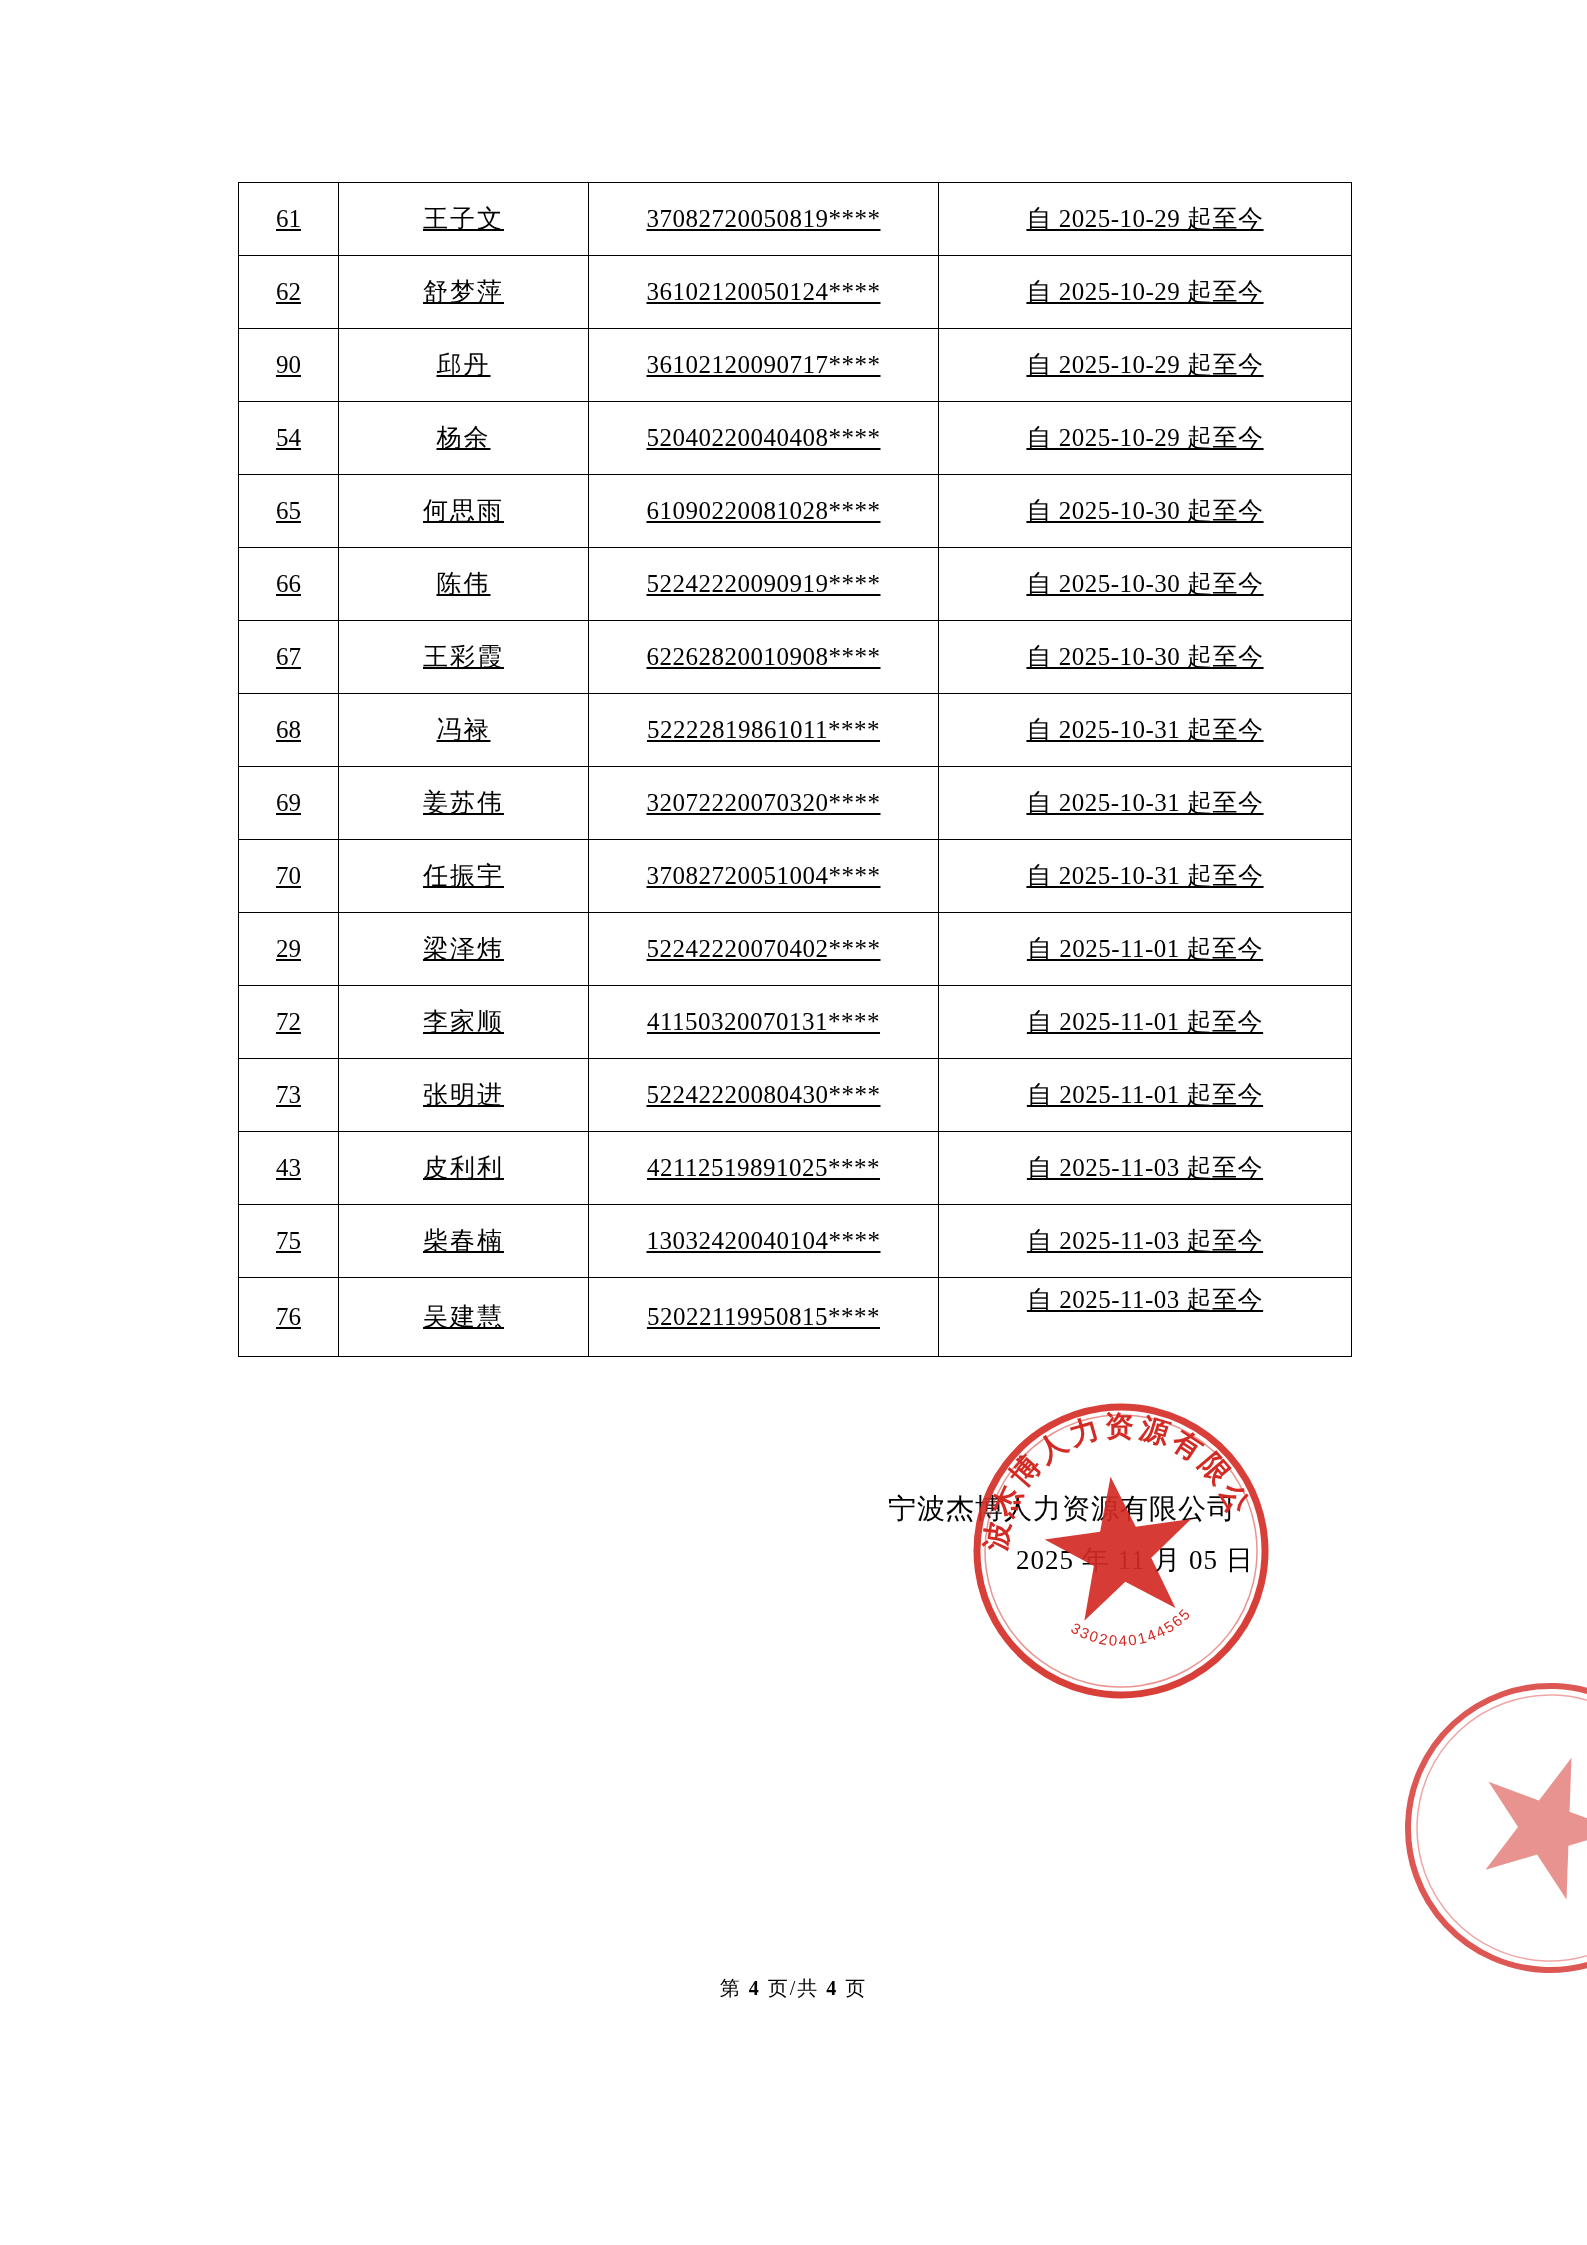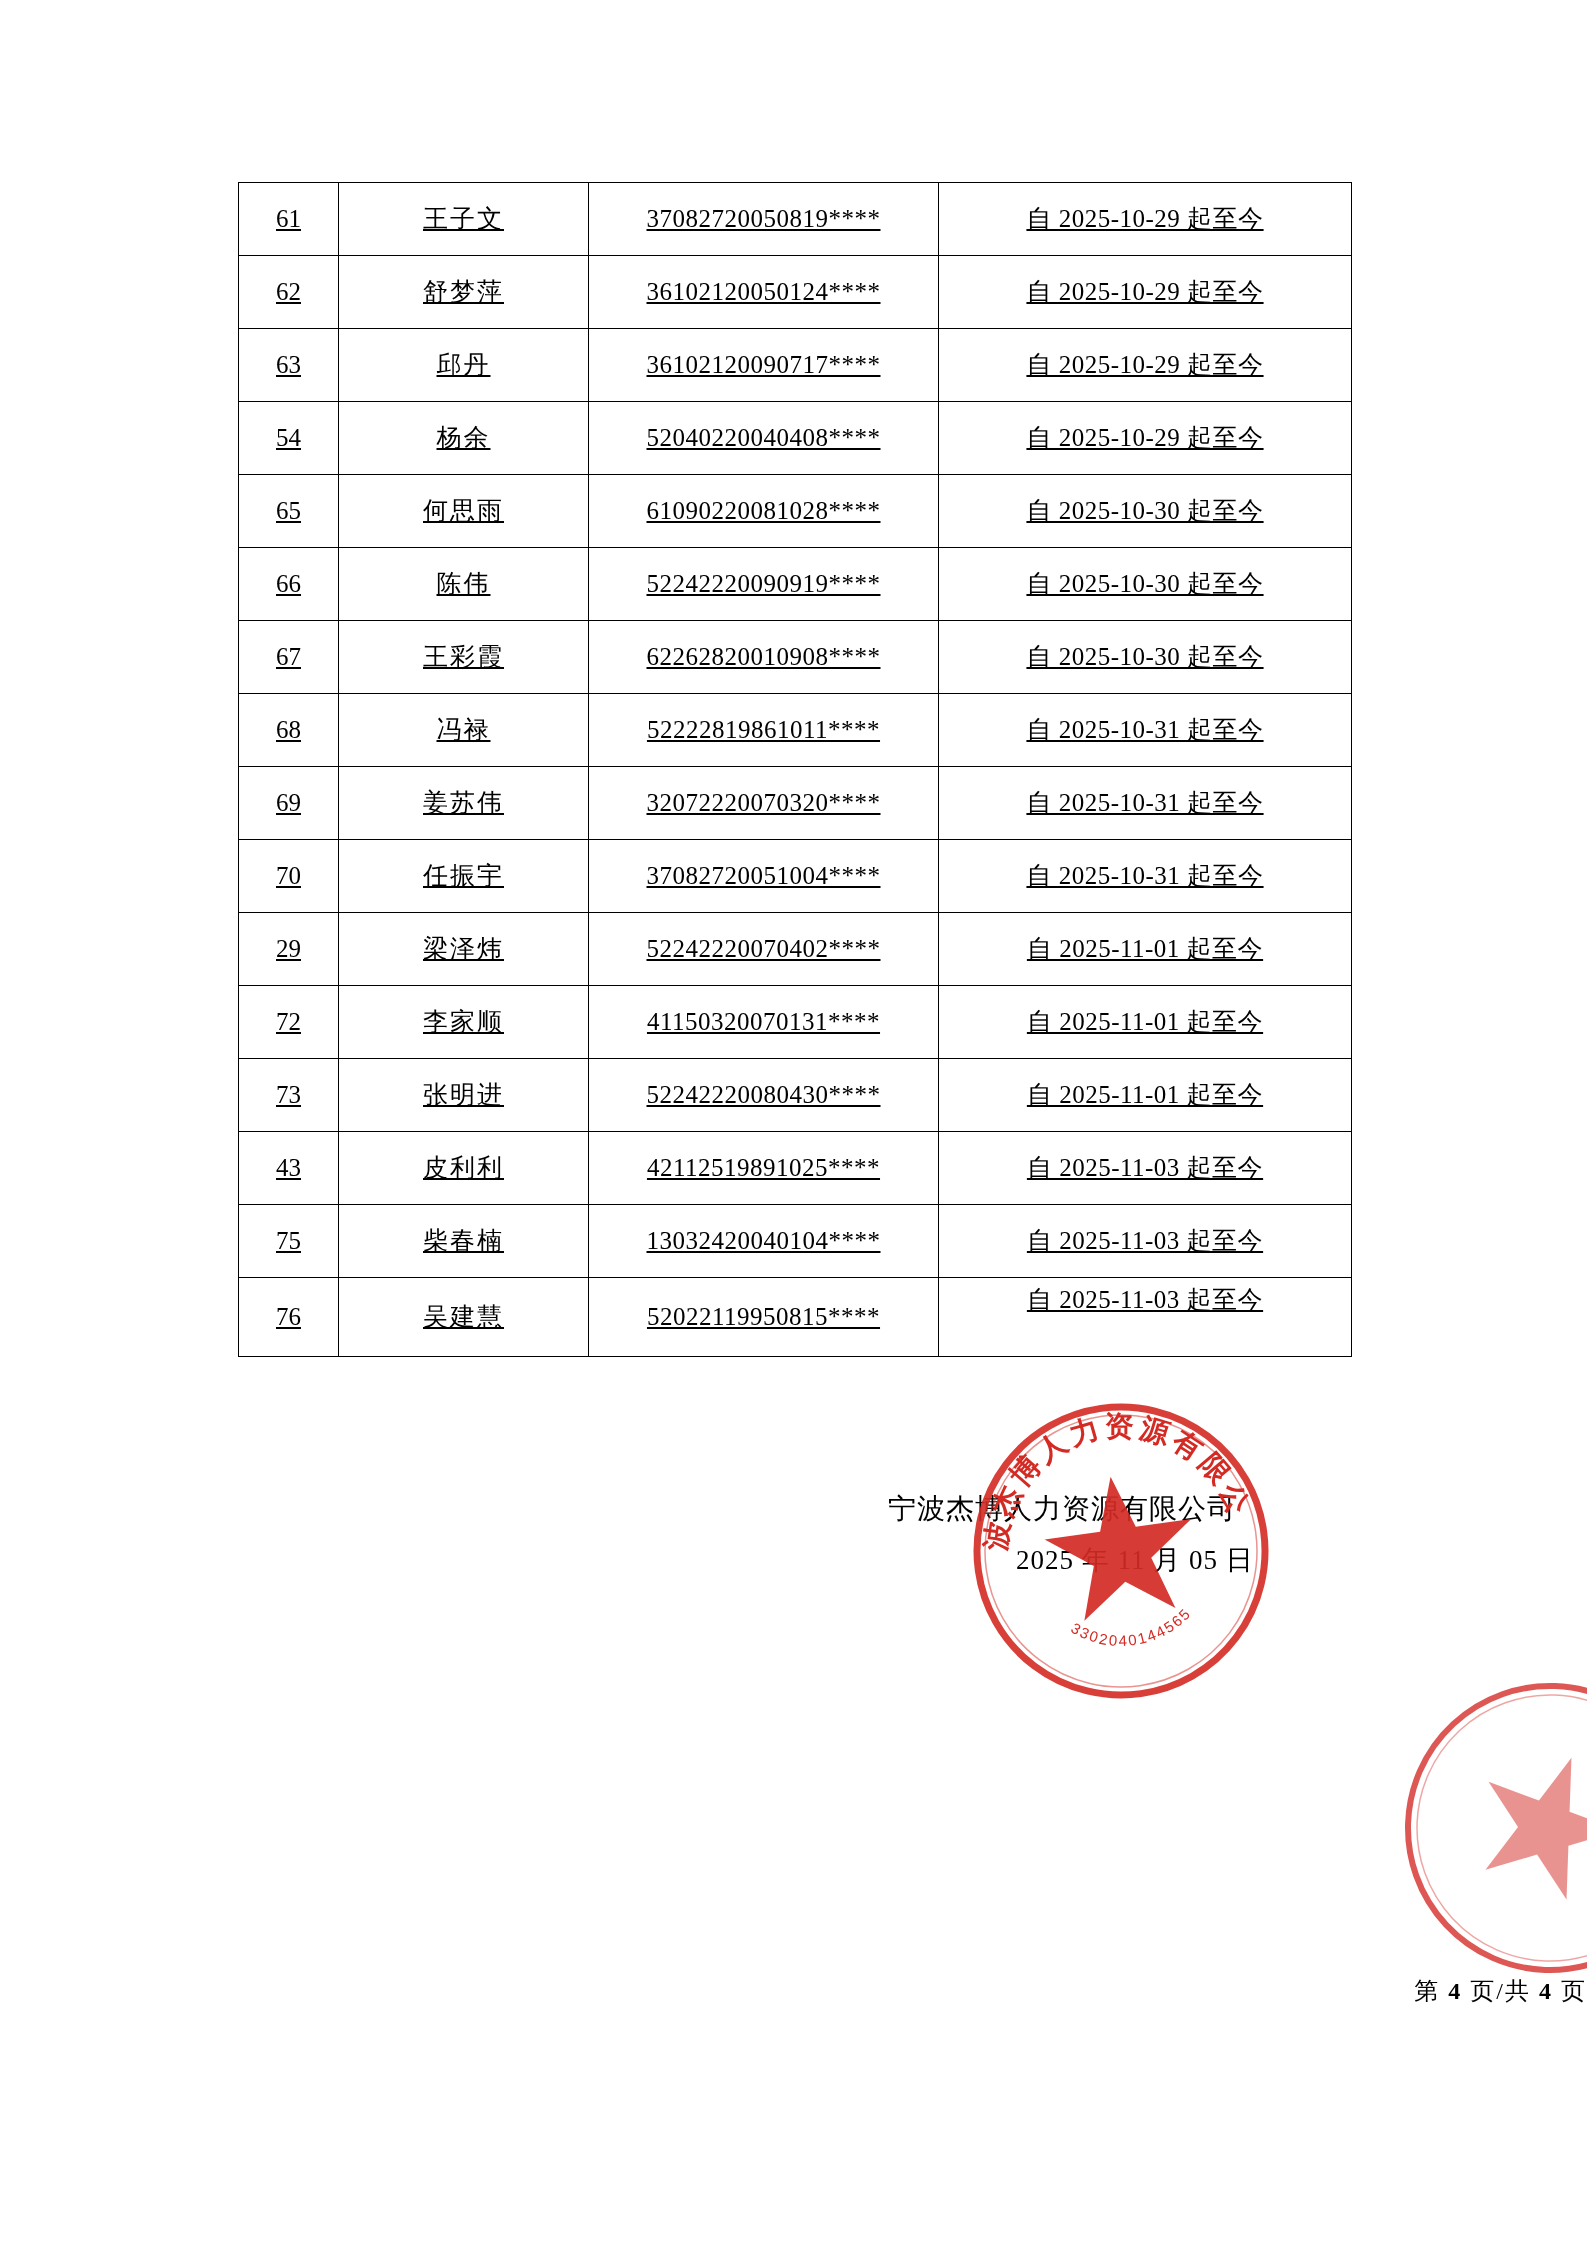--- a/index.html
+++ b/index.html
@@ -100,22 +100,22 @@
     white-space: nowrap;
     font-size: 27px;
   }
 
   
   .footer {
     position: absolute;
     left: 0;
     top: 1975px;
     width: 100%;
-    text-align: right;
-    font-size: 24px;
+    text-align: center;
+    font-size: 20px;
     letter-spacing: 2px;
   }
   .footer b { font-weight: bold; }
 
   
   .stamp-main {
     position: absolute;
     left: 968px;
     top: 1398px;
     width: 306px;
@@ -153,21 +153,21 @@
           <td class="id">37082720050819****</td>
           <td class="period">自 2025-10-29 起至今</td>
         </tr>
         <tr>
           <td class="idx">62</td>
           <td class="name">舒梦萍</td>
           <td class="id">36102120050124****</td>
           <td class="period">自 2025-10-29 起至今</td>
         </tr>
         <tr>
-          <td class="idx">63</td>
+          <td class="idx">90</td>
           <td class="name">邱丹</td>
           <td class="id">36102120090717****</td>
           <td class="period">自 2025-10-29 起至今</td>
         </tr>
         <tr>
           <td class="idx">54</td>
           <td class="name">杨余</td>
           <td class="id">52040220040408****</td>
           <td class="period">自 2025-10-29 起至今</td>
         </tr>

